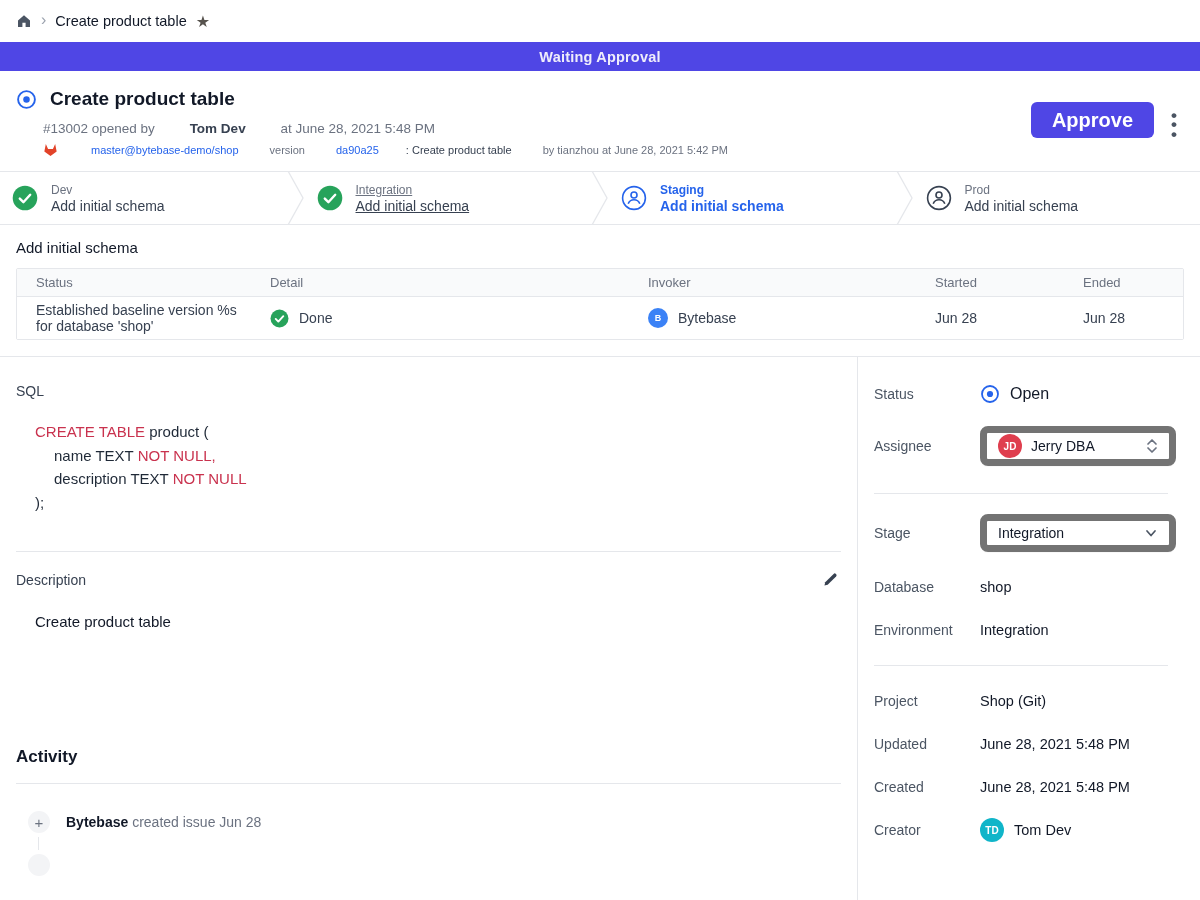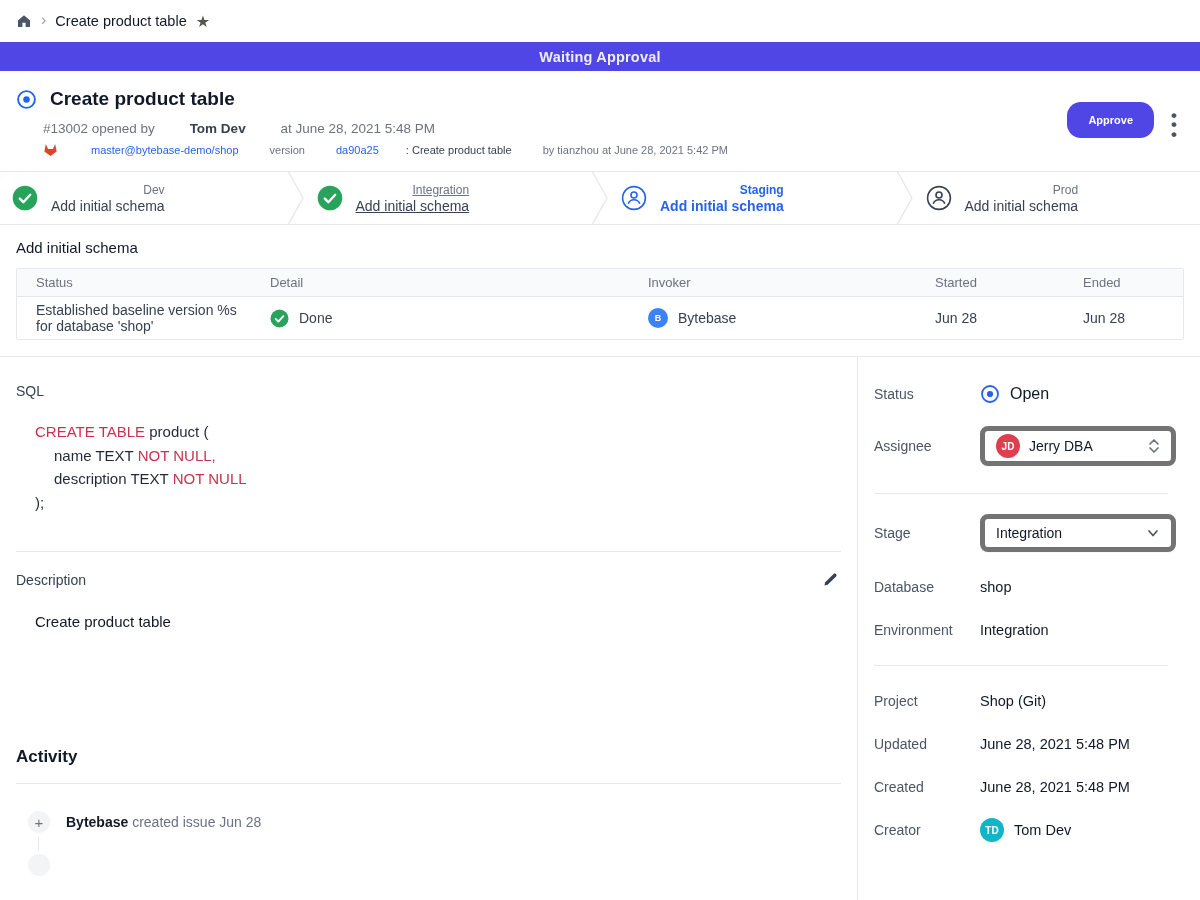--- a/index.html
+++ b/index.html
@@ -24,29 +24,29 @@
   .title-row h1 { font-size:19px; font-weight:700; color:#111827; }
   .meta-row { margin-top:11px; font-size:13.5px; color:#6b7280; }
   .meta-row .author { color:#374151; font-weight:600; }
   .gapw > * { margin-right:4px;margin-left:27px; }
   .gapw > .nogap { margin-right:0; }
   .commit-row { margin-top:7px; display:flex; align-items:center; font-size:11px; color:#6b7280; }
   .commit-row .icon { margin-right:6px; display:flex; }
   a.link { color:var(--link,#2563eb); text-decoration:none; cursor:pointer; }
   .commit-row .msg { color:#374151; }
   .approve-btn { position:absolute; top:31px; right:46px; height:36px; padding:0 21px;
-    background:var(--accent,#4f46e5); color:#fff; border:none; border-radius:14px;
-    font-family:inherit; font-size:11px; font-weight:600; cursor:pointer; }
+    background:var(--accent,#4f46e5); color:#fff; border:none; border-radius:6px;
+    font-family:inherit; font-size:20px; font-weight:600; cursor:pointer; }
   .dots { position:absolute; top:40px; right:20px; color:#4b5563; font-size:17px; font-weight:700;
     line-height:.55; cursor:pointer; letter-spacing:0; width:12px; text-align:center; }
 
   
   .stages { height:54px; flex:0 0 auto; display:flex; align-items:stretch;
     border-top:1px solid #e5e7eb; border-bottom:1px solid #e5e7eb; }
-  .stage { flex:1 1 0; display:flex; align-items:center; gap:13px; padding-left:12px; cursor:pointer;text-align:right; }
+  .stage { flex:1 1 0; display:flex; align-items:center; gap:13px; padding-left:12px; cursor:pointer; }
   .stage .txt { display:flex; flex-direction:column; gap:1px; }
   .stage .env { font-size:12px; color:#6b7280; }
   .stage .task { font-size:14px; color:#374151; }
   .stage.active .env, .stage.active .task { color:var(--link,#2563eb); font-weight:700; }
   .stage.selected .env, .stage.selected .task { text-decoration:underline; }
   .stage-sep { flex:0 0 18px; display:flex; align-items:center; }
 
   
   .task-section { padding:12px 16px 16px 16px; flex:0 0 auto; }
   .task-title { font-size:15px; color:#111827; margin:2px 0 12px 0; }
@@ -86,21 +86,21 @@
   .timeline-line { width:1px; height:13px; background:#e5e7eb; margin:4px 0 4px 22px; }
   .timeline-next { width:22px; height:22px; border-radius:50%; background:#f3f4f6; margin-left:12px; }
 
   
   .sidebar { flex:0 0 342px; padding:27px 24px 0 16px; overflow:hidden; }
   .srow { display:grid; grid-template-columns:106px 1fr; align-items:center; }
   .srow .slabel { font-size:14px; color:#4b5563; }
   .sval { display:flex; align-items:center; gap:10px; font-size:14.5px; font-weight:500; color:#111827; }
   .status-row .sval { font-size:16px; }
   .assignee-row { margin-top:22px; }
-  .select { height:40px; border:5px solid #737373; border-radius:8px; background:#fff;
+  .select { height:40px; border:7px solid #737373; border-radius:8px; background:#fff;
     display:flex; align-items:center; gap:9px; padding:0 11px; cursor:pointer;
     box-shadow:0 1px 1px rgba(0,0,0,.03); }
   .select .sel-text { font-size:14px; color:#111827; }
   .select .caret { margin-left:auto; display:flex; }
   .shr { border-top:1px solid #e5e7eb; margin:27px 8px 0 0; }
   .stage-row { margin-top:20px; }
   .stage-row .select { height:38px; }
   .field-row { margin-top:27px; }
   .field-row .sval { font-size:14.5px; }
   .creator-row { margin-top:23px; }

